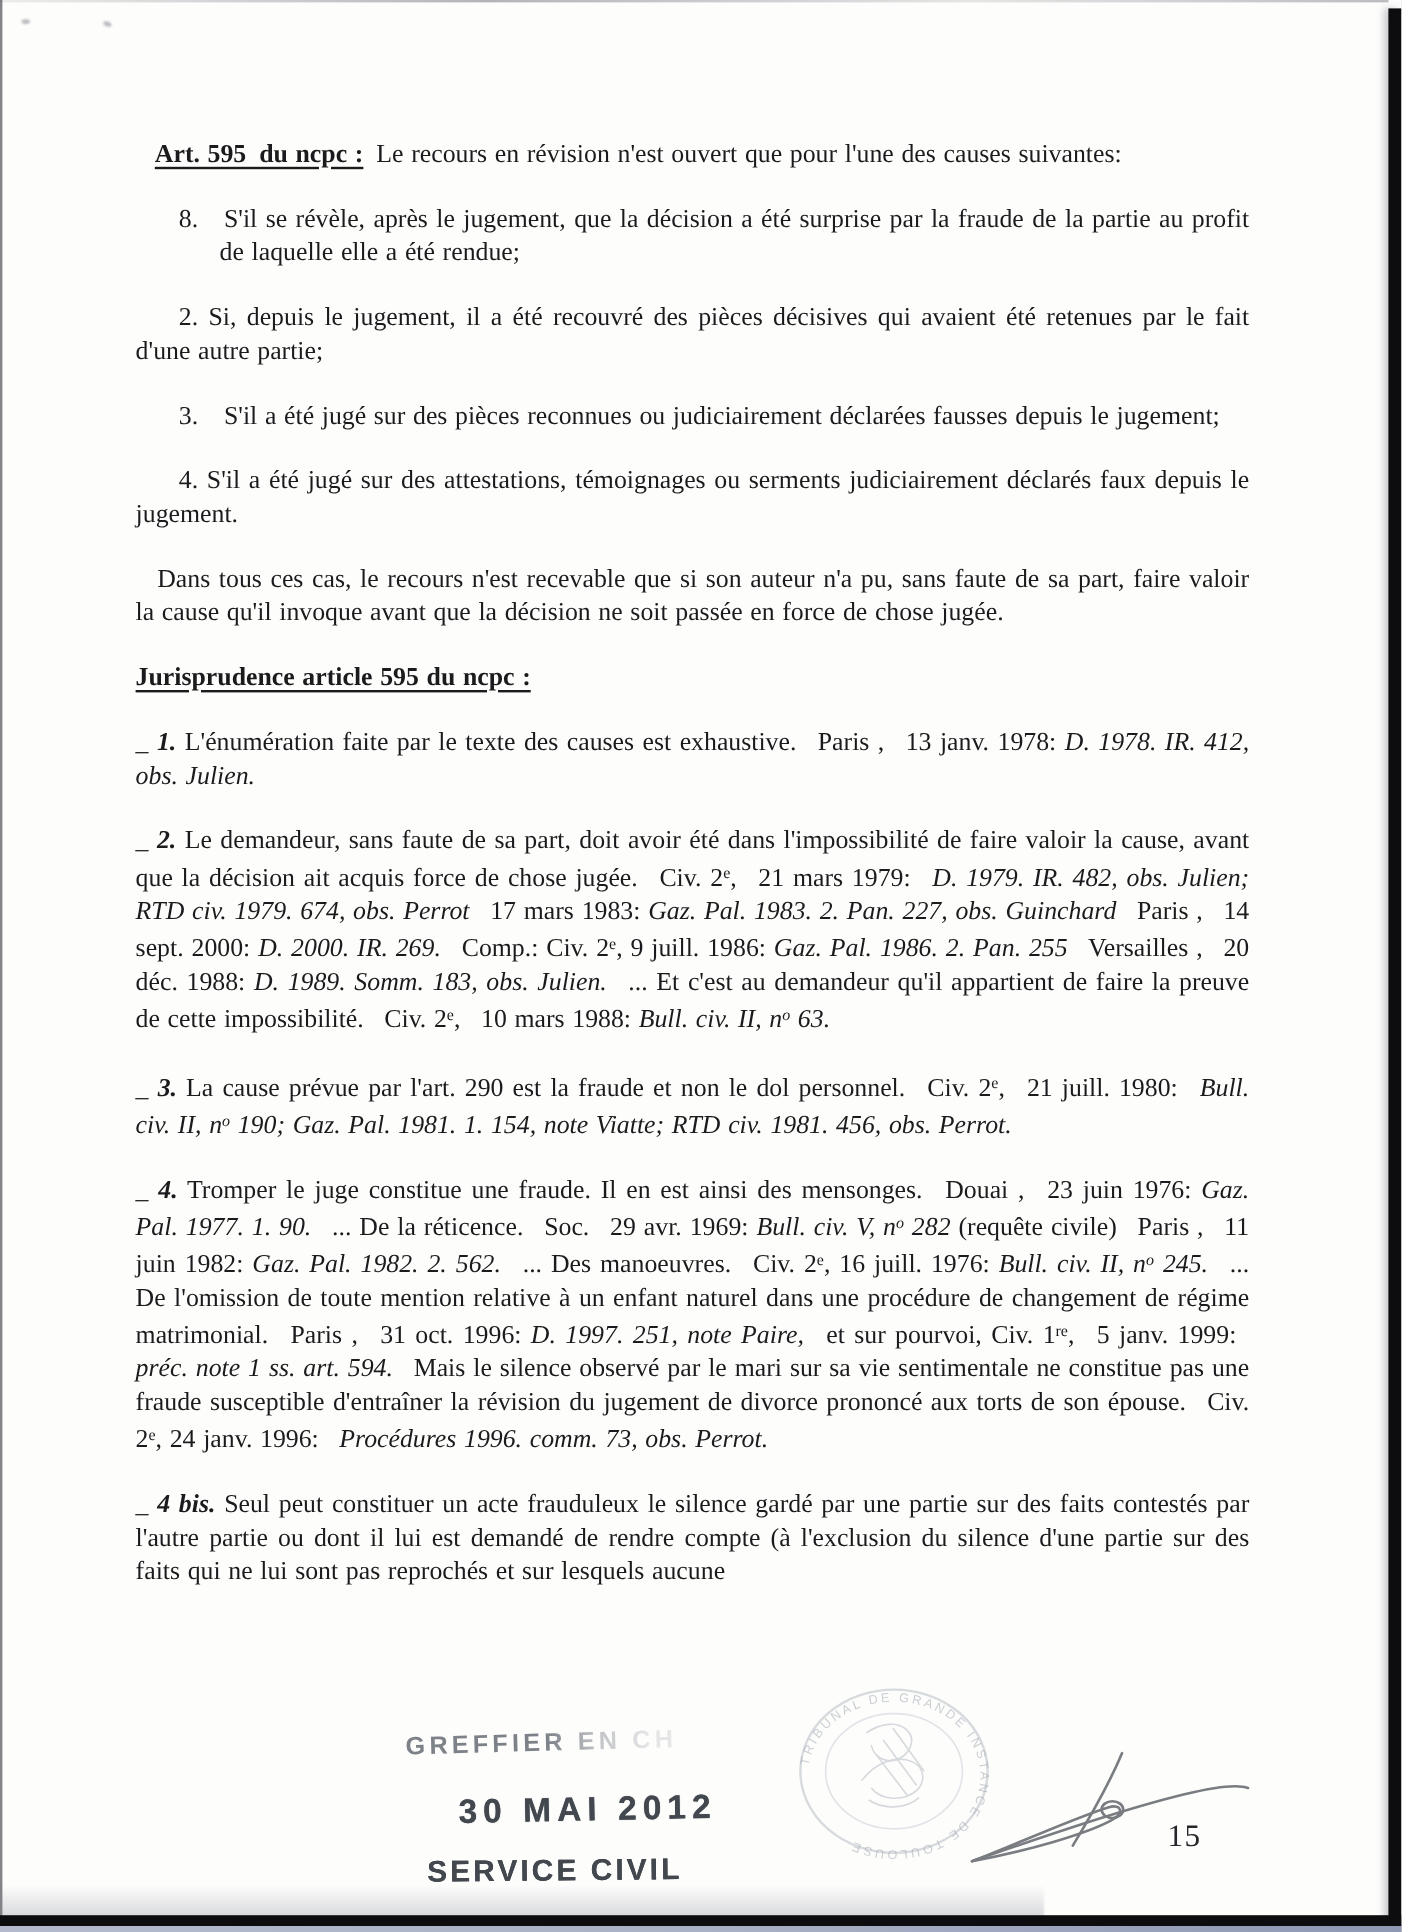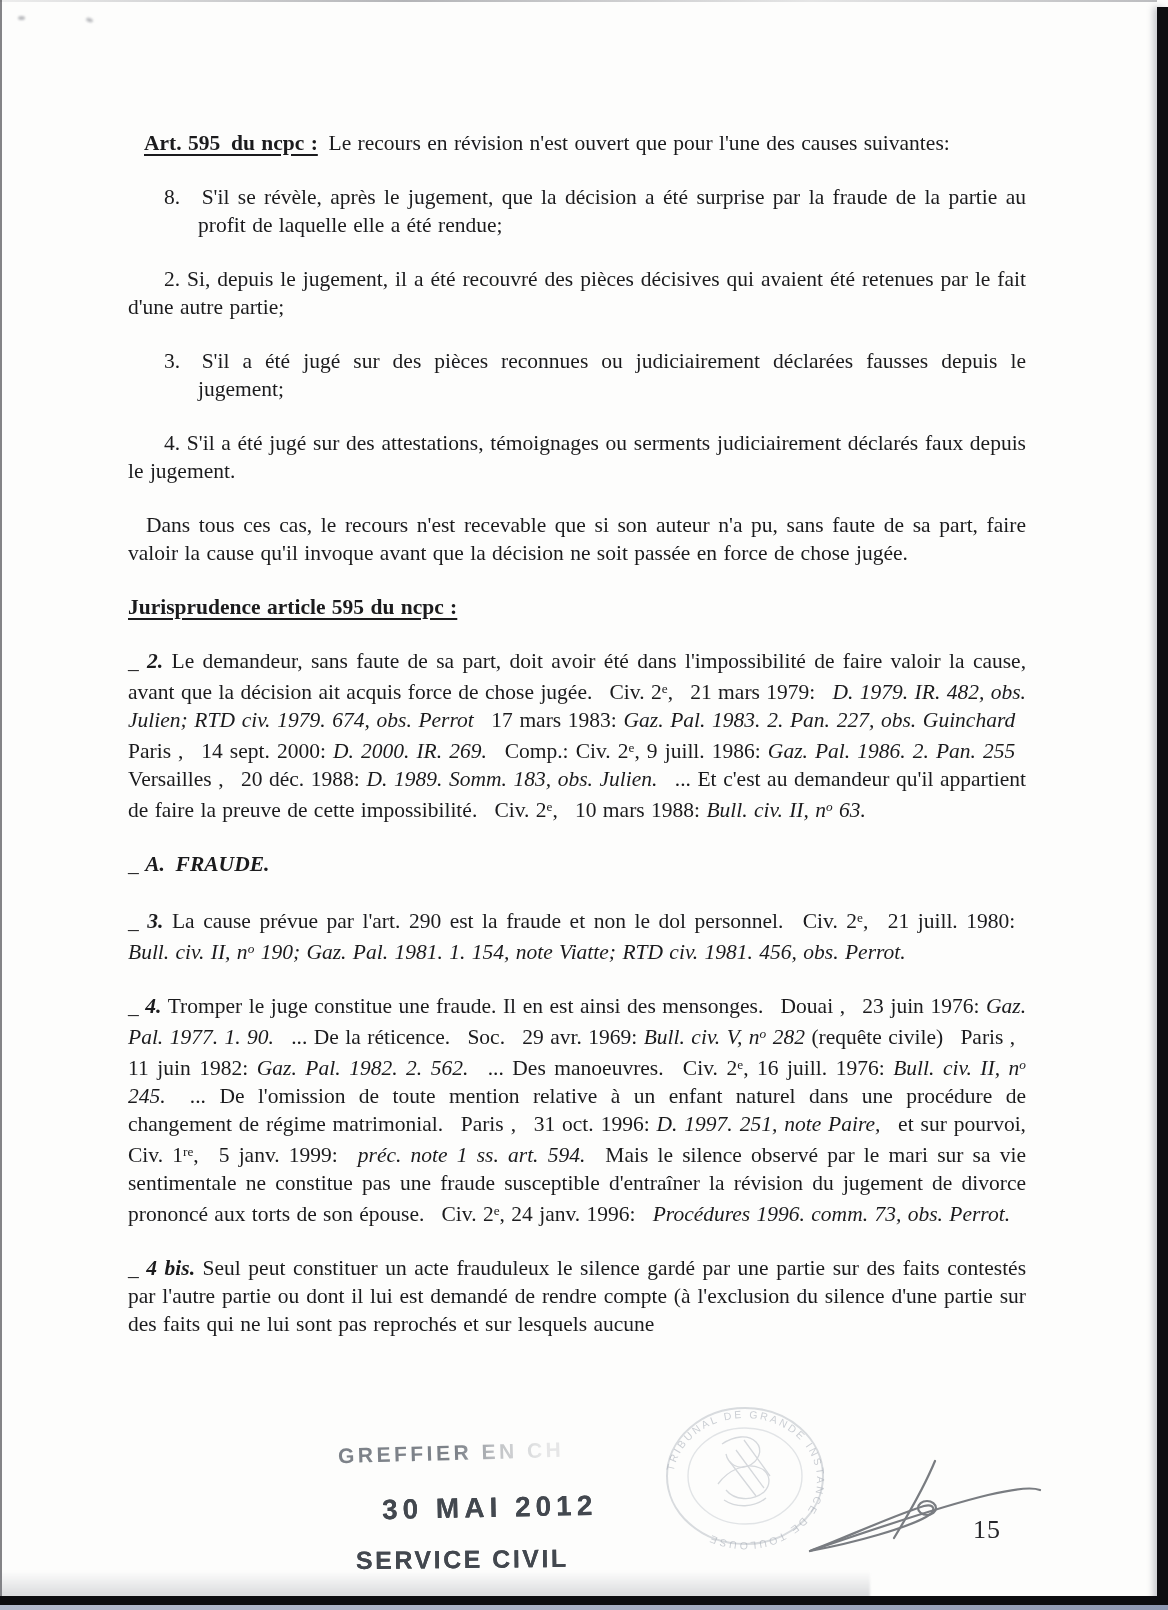--- a/index.html
+++ b/index.html
@@ -8,21 +8,21 @@
     background:#fdfdfc; overflow:hidden;
     font-family:"Liberation Serif", serif;
     color:var(--ink, #1b1b1d);
   }
   
   .text-block {
     position:absolute; left:112px; top:113px; width:930px;
     font-size:21.5px; line-height:28px; text-align:justify;
     word-spacing:1px;
   }
-  .blk { margin:16px; }
+  .blk { margin:1px; }
   .blk + .blk { margin-top:26px; }
   .h-art  { text-indent:16px; }
   .li-hang { padding-left:70px; text-indent:-34px; }
   .li-flush { text-indent:36px; }
   .para-indent { text-indent:18px; }
   .ri  { font-style:italic; }
   .rbi { font-weight:bold; font-style:italic; }
   .rbu { font-weight:bold; text-decoration:underline;
          text-decoration-thickness:2px; text-underline-offset:4px; }
   .rsup { font-size:.62em; vertical-align:.45em; letter-spacing:0; }
@@ -89,22 +89,22 @@
 <div class="page">
 
   <div class="text-block">
       <p class="blk h-art"><span class="rbu">Art. 595 du ncpc :</span><span> Le recours en révision n'est ouvert que pour l'une des causes suivantes:</span></p>
       <p class="blk li-hang"><span>8.  S'il se révèle, après le jugement, que la décision a été surprise par la fraude de la partie au profit de laquelle elle a été rendue;</span></p>
       <p class="blk li-flush"><span>2. Si, depuis le jugement, il a été recouvré des pièces décisives qui avaient été retenues par le fait d'une autre partie;</span></p>
       <p class="blk li-hang"><span>3.  S'il a été jugé sur des pièces reconnues ou judiciairement déclarées fausses depuis le jugement;</span></p>
       <p class="blk li-flush"><span>4. S'il a été jugé sur des attestations, témoignages ou serments judiciairement déclarés faux depuis le jugement.</span></p>
       <p class="blk para-indent"><span>Dans tous ces cas, le recours n'est recevable que si son auteur n'a pu, sans faute de sa part, faire valoir la cause qu'il invoque avant que la décision ne soit passée en force de chose jugée.</span></p>
       <p class="blk h2"><span class="rbu">Jurisprudence article 595 du ncpc :</span></p>
+      <p class="blk para-j"><span>_ </span><span class="rbi">1.</span><span> L'énumération faite par le texte des causes est exhaustive.  Paris ,  13 janv. 1978: </span><span class="ri">D. 1978. IR. 412, obs. Julien.</span></p>
       <p class="blk para-j"><span>_ </span><span class="rbi">2.</span><span> Le demandeur, sans faute de sa part, doit avoir été dans l'impossibilité de faire valoir la cause, avant que la décision ait acquis force de chose jugée.  Civ. 2</span><span class="rsup">e</span><span>,  21 mars 1979:  </span><span class="ri">D. 1979. IR. 482, obs. Julien; RTD civ. 1979. 674, obs. Perrot</span><span>  17 mars 1983: </span><span class="ri">Gaz. Pal. 1983. 2. Pan. 227, obs. Guinchard</span><span>  Paris ,  14 sept. 2000: </span><span class="ri">D. 2000. IR. 269.</span><span>  Comp.: Civ. 2</span><span class="rsup">e</span><span>, 9 juill. 1986: </span><span class="ri">Gaz. Pal. 1986. 2. Pan. 255</span><span>  Versailles ,  20 déc. 1988: </span><span class="ri">D. 1989. Somm. 183, obs. Julien.</span><span>  ... Et c'est au demandeur qu'il appartient de faire la preuve de cette impossibilité.  Civ. 2</span><span class="rsup">e</span><span>,  10 mars 1988: </span><span class="ri">Bull. civ. II, n</span><span class="rsup ri">o</span><span class="ri"> 63.</span></p>
-      <p class="blk para-j"><span>_ </span><span class="rbi">A. FRAUDE.</span></p>
       <p class="blk para-j"><span>_ </span><span class="rbi">3.</span><span> La cause prévue par l'art. 290 est la fraude et non le dol personnel.  Civ. 2</span><span class="rsup">e</span><span>,  21 juill. 1980:  </span><span class="ri">Bull. civ. II, n</span><span class="rsup ri">o</span><span class="ri"> 190; Gaz. Pal. 1981. 1. 154, note Viatte; RTD civ. 1981. 456, obs. Perrot.</span></p>
       <p class="blk para-j"><span>_ </span><span class="rbi">4.</span><span> Tromper le juge constitue une fraude. Il en est ainsi des mensonges.  Douai ,  23 juin 1976: </span><span class="ri">Gaz. Pal. 1977. 1. 90.</span><span>  ... De la réticence.  Soc.  29 avr. 1969: </span><span class="ri">Bull. civ. V, n</span><span class="rsup ri">o</span><span class="ri"> 282</span><span> (requête civile)  Paris ,  11 juin 1982: </span><span class="ri">Gaz. Pal. 1982. 2. 562.</span><span>  ... Des manoeuvres.  Civ. 2</span><span class="rsup">e</span><span>, 16 juill. 1976: </span><span class="ri">Bull. civ. II, n</span><span class="rsup ri">o</span><span class="ri"> 245.</span><span>  ... De l'omission de toute mention relative à un enfant naturel dans une procédure de changement de régime matrimonial.  Paris ,  31 oct. 1996: </span><span class="ri">D. 1997. 251, note Paire,</span><span>  et sur pourvoi, Civ. 1</span><span class="rsup">re</span><span>,  5 janv. 1999:  </span><span class="ri">préc. note 1 ss. art. 594.</span><span>  Mais le silence observé par le mari sur sa vie sentimentale ne constitue pas une fraude susceptible d'entraîner la révision du jugement de divorce prononcé aux torts de son épouse.  Civ. 2</span><span class="rsup">e</span><span>, 24 janv. 1996:  </span><span class="ri">Procédures 1996. comm. 73, obs. Perrot.</span></p>
       <p class="blk para-j"><span>_ </span><span class="rbi">4 bis.</span><span> Seul peut constituer un acte frauduleux le silence gardé par une partie sur des faits contestés par l'autre partie ou dont il lui est demandé de rendre compte (à l'exclusion du silence d'une partie sur des faits qui ne lui sont pas reprochés et sur lesquels aucune</span></p>
     </div>
 
   <div class="stamp stamp-greffier">GREFFIER EN CH</div>
   <div class="stamp stamp-date">30 MAI 2012</div>
   <div class="stamp stamp-service">SERVICE CIVIL</div>
 
   <svg class="seal" width="186" height="168" viewBox="0 0 186 168">

